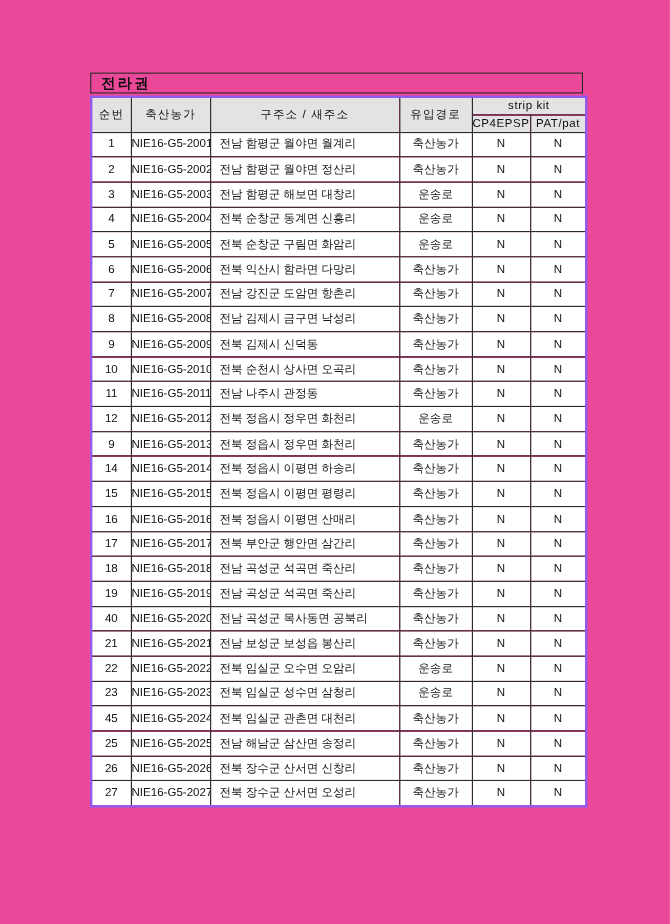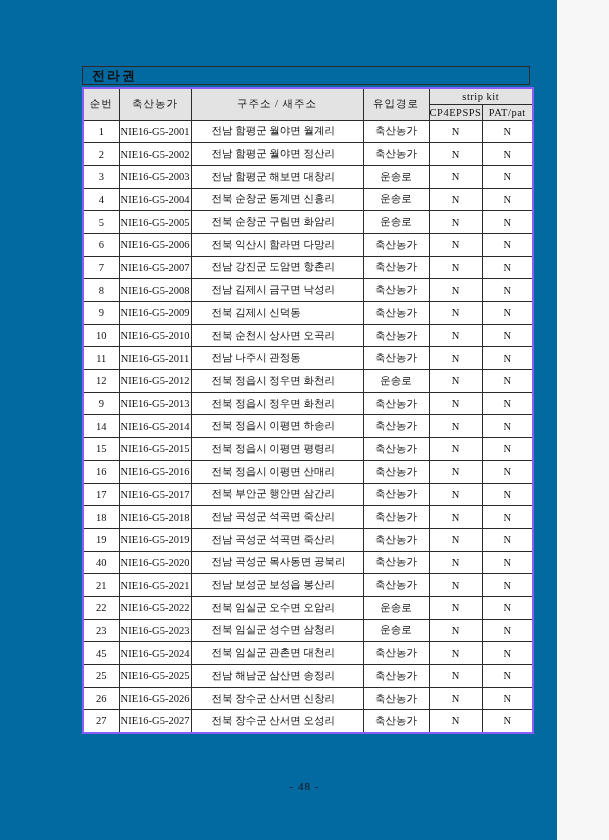--- a/index.html
+++ b/index.html
@@ -1,20 +1,20 @@
 <!DOCTYPE html>
 <html><head>
 <meta charset="utf-8">
 <style>
   html,body{margin:0;padding:0;background:#f7f7f7;}
   .page{
     position:relative;
-    width:557px;height:840px;
-    background:#0369a1;
-    font-family:Liberation Serif, serif;
+    width:609px;height:840px;
+    background:#ec4899;
+    font-family:Liberation Sans, sans-serif;
     color:#111;
     overflow:hidden;
   }
   .title-box{
     position:absolute;left:82px;top:66px;
     width:448px;height:19px;
     border:1px solid #2b2b2b;
     box-sizing:border-box;
     display:flex;align-items:center;
     padding-left:9px;
@@ -39,21 +39,21 @@
   table.sample-table{border:2px solid #8b5cf6;}
   thead th{
     background:#e3e3e3;
     font-weight:normal;
     height:16px;
     font-size:10.5px;
     letter-spacing:1px;
   }
   thead th.latin{letter-spacing:0.5px;}
   tbody td{height:22.7px;background:#ffffff;}
-  tbody td.addr{text-align:left;padding-left:20px;}
+  tbody td.addr{text-align:left;padding-left:8px;}
   .footer{
     position:absolute;left:0;top:780px;width:609px;
     text-align:center;
     font-size:11px;letter-spacing:1px;
   }
 </style>
 </head>
 <body>
 
 <div class="page">
@@ -295,15 +295,14 @@
           <td>27</td>
           <td>NIE16-G5-2027</td>
           <td class="addr">전북 장수군 산서면 오성리</td>
           <td>축산농가</td>
           <td>N</td>
           <td>N</td>
         </tr>
       </tbody>
   </table>
 
-  <div class="footer">- 48 -</div>
 
 </div>
 
 </body></html>

